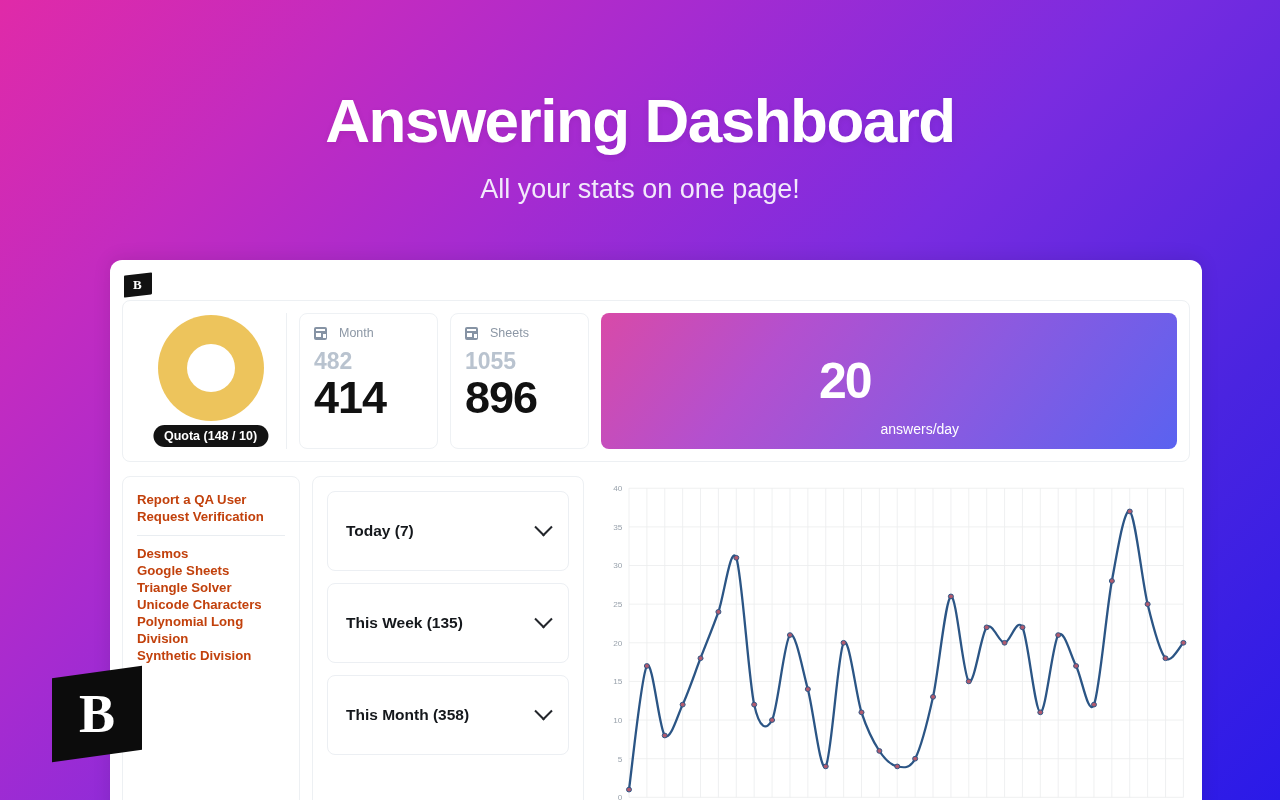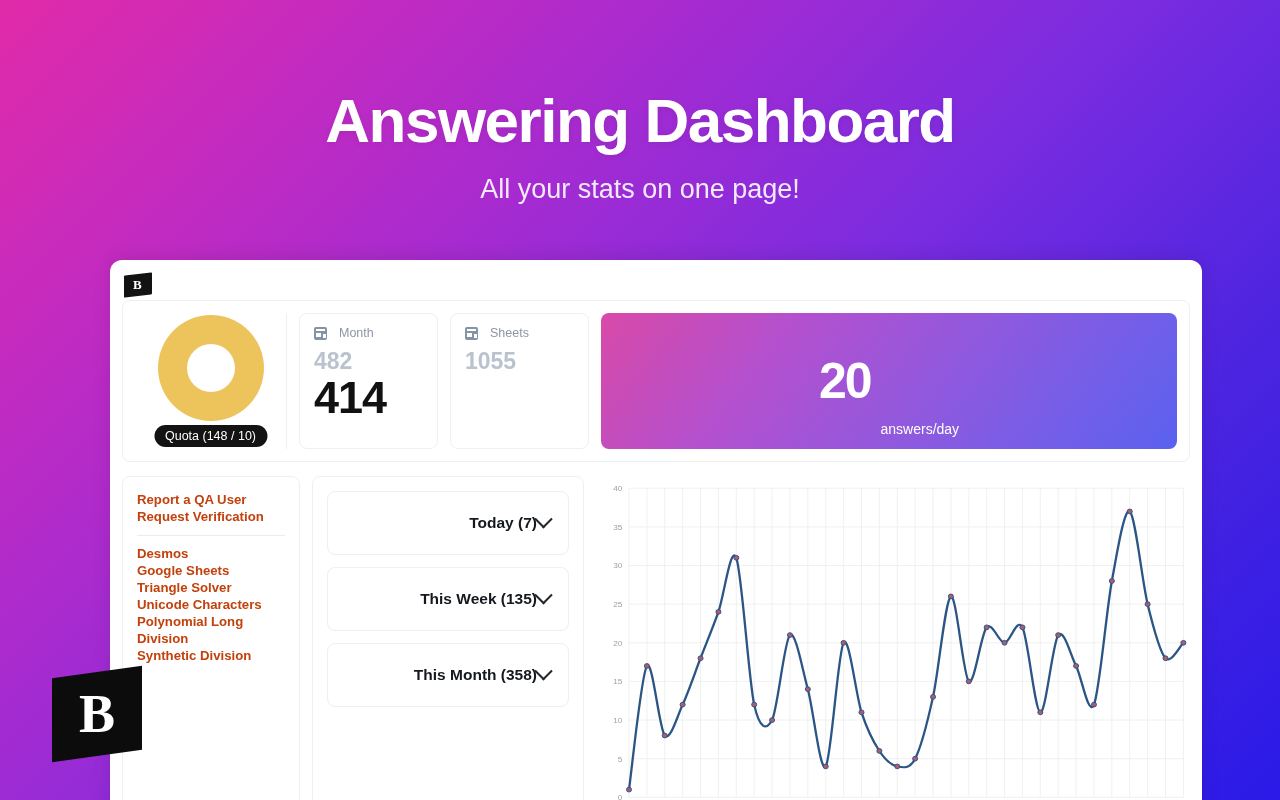--- a/index.html
+++ b/index.html
@@ -100,21 +100,21 @@
     width: 48px; height: 48px; border-radius: 50%; background: #fff;
   }
   .quota-badge {
     position: absolute;
     bottom: 2px;
     left: 50%;
     transform: translateX(-50%);
     background: #131313;
     color: #ffffff;
     font-size: 12.5px;
-    font-weight: 400;
+    font-weight: 700;
     padding: 4px 11px;
     border-radius: 20px;
     white-space: nowrap;
   }
 
   .stat-card {
     width: 139px;
     border: 1px solid #eef1f4;
     border-radius: 8px;
     padding: 12px 14px;
@@ -213,24 +213,24 @@
     border: 1px solid #edf0f3;
     border-radius: 8px;
     padding: 14px;
     display: flex;
     flex-direction: column;
     gap: 12px;
   }
   .accordion-item {
     border: 1px solid #eceff3;
     border-radius: 8px;
-    height: 64px;
+    height: 80px;
     display: flex;
     align-items: center;
-    justify-content: flex-end;
+    justify-content: space-between;
     padding: 0 18px;
   }
   .accordion-label {
     font-size: 15.5px;
     font-weight: 700;
     color: #15181c;
   }
   .chev {
     width: 13px; height: 13px;
     border-right: 2px solid #23262b;
@@ -300,20 +300,21 @@
       <div class="stat-prev">482</div>
       <div class="stat-main">414</div>
     </div>
 
     <div class="stat-card">
       <div class="stat-head">
         <span class="doc-icon"></span>
         <span>Sheets</span>
       </div>
       <div class="stat-prev">1055</div>
+      <div class="stat-main">896</div>
     </div>
 
     <div class="rate-banner">
       <div class="rate-number">20</div>
       <div class="rate-label">answers/day</div>
     </div>
   </div>
 
   <div class="lower-row">
 

